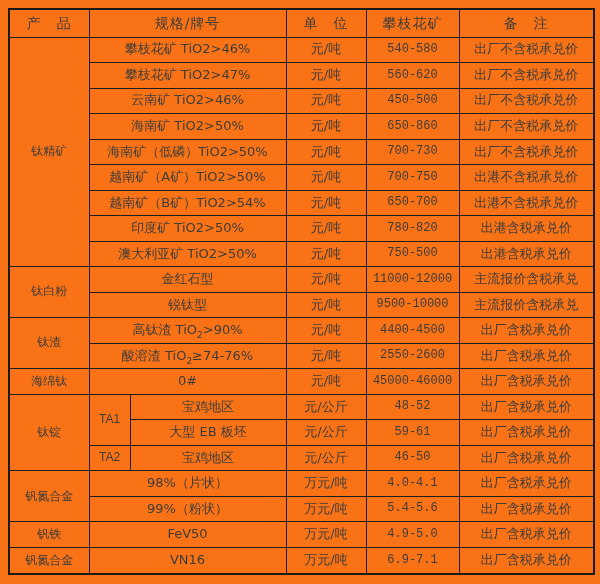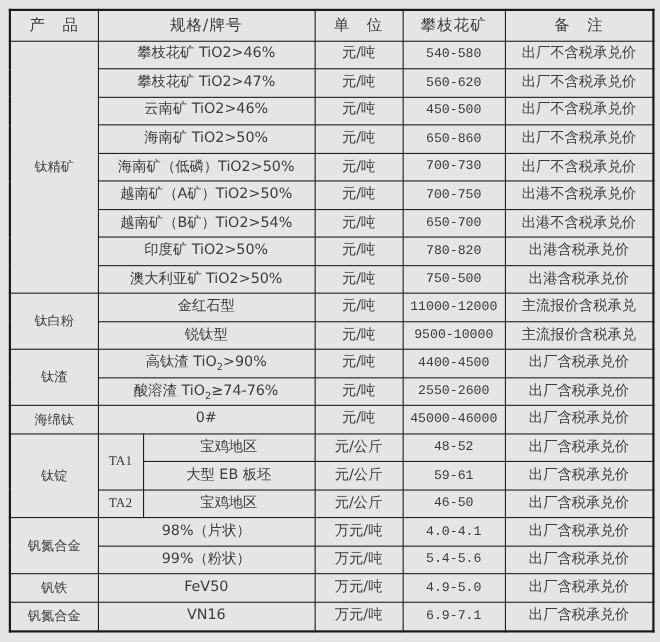--- a/index.html
+++ b/index.html
@@ -8,21 +8,21 @@
     background: #ffffff;
     width: 600px;
     height: 584px;
     font-family: "DejaVu Sans", sans-serif;
   }
   .page {
     width: 600px;
     height: 584px;
     box-sizing: border-box;
     padding: 8px 0 0 8px;
-    background: #e5e5e5;
+    background: #f97316;
   }
   table.price-table {
     border-collapse: collapse;
     table-layout: fixed;
     width: 585px;
     height: 567px;
     border: 2px solid #1a1a1a;
   }
   td, th {
     border: 1px solid #1f1f1f;
@@ -41,21 +41,21 @@
     letter-spacing: 1px;
   }
   td.prod {
     font-size: 12px;
   }
   td.price {
     font-family: Liberation Mono, monospace;
     font-size: 12px;
   }
   td.ta {
-    font-family: Liberation Serif, serif;
+    font-family: Liberation Sans, sans-serif;
     font-size: 12px;
     padding: 0;
   }
   sub.spec-sub {
     font-size: 9px;
     line-height: 0;
   }
 </style>
 </head>
 <body>

